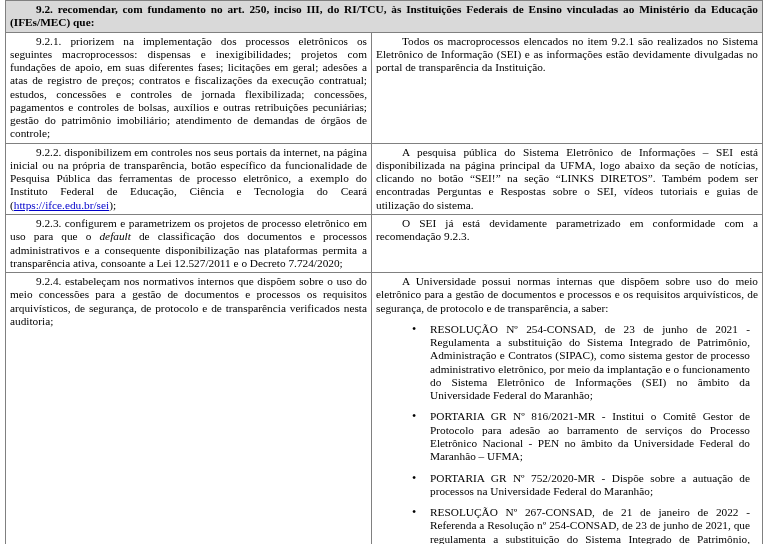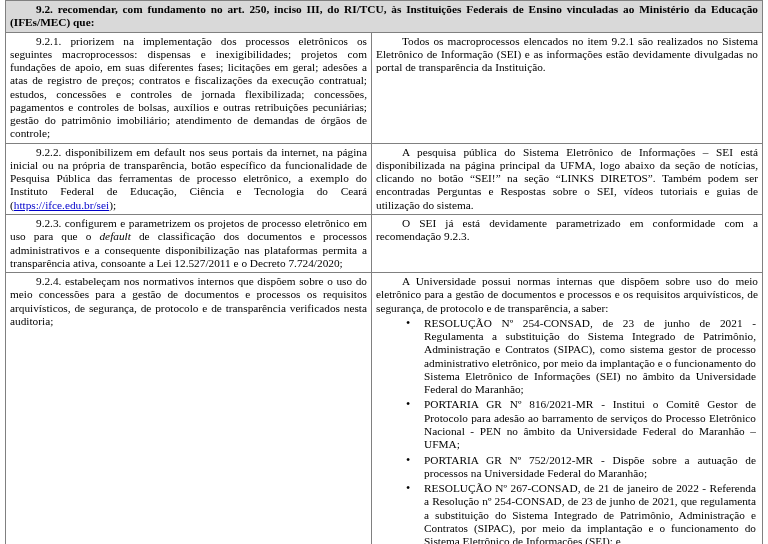--- a/index.html
+++ b/index.html
@@ -68,21 +68,21 @@
   }
   .ital { font-style: italic; }
 
   ul.norm-list {
     margin: 0;
     padding: 0 0 0 26px;
     list-style: none;
   }
   ul.norm-list li {
     position: relative;
-    margin: 2px;
+    margin: 8px;
     padding-left: 20px;
     text-align: justify;
     line-height: 1.175;
   }
   ul.norm-list li::before {
     content: "\2022";
     position: absolute;
     left: 2px;
     top: -1px;
     font-size: 12px;
@@ -111,21 +111,21 @@
         <td class="left-cell r1-left-pad">
           <p class="para">9.2.1. priorizem na implementação dos processos eletrônicos os seguintes macroprocessos: dispensas e inexigibilidades; projetos com fundações de apoio, em suas diferentes fases; licitações em geral; adesões a atas de registro de preços; contratos e fiscalizações da execução contratual; estudos, concessões e controles de jornada flexibilizada; concessões, pagamentos e controles de bolsas, auxílios e outras retribuições pecuniárias; gestão do patrimônio imobiliário; atendimento de demandas de órgãos de controle;</p>
         </td>
         <td class="right-cell mid-align">
           <p class="para">Todos os macroprocessos elencados no item 9.2.1 são realizados no Sistema Eletrônico de Informação (SEI) e as informações estão devidamente divulgadas no portal de transparência da Instituição.</p>
         </td>
       </tr>
 
       <tr>
         <td class="left-cell">
-          <p class="para"><span>9.2.2. disponibilizem em default nos seus portais da internet, na página inicial ou na própria de transparência, botão específico da funcionalidade de Pesquisa Pública das ferramentas de processo eletrônico, a exemplo do Instituto Federal de Educação, Ciência e Tecnologia do Ceará (</span><a class="link" href="#">https://ifce.edu.br/sei</a><span>);</span></p>
+          <p class="para"><span>9.2.2. disponibilizem em controles nos seus portais da internet, na página inicial ou na própria de transparência, botão específico da funcionalidade de Pesquisa Pública das ferramentas de processo eletrônico, a exemplo do Instituto Federal de Educação, Ciência e Tecnologia do Ceará (</span><a class="link" href="#">https://ifce.edu.br/sei</a><span>);</span></p>
         </td>
         <td class="right-cell mid-align">
           <p class="para">A pesquisa pública do Sistema Eletrônico de Informações – SEI está disponibilizada na página principal da UFMA, logo abaixo da seção de notícias, clicando no botão “SEI!” na seção “LINKS DIRETOS”. Também podem ser encontradas Perguntas e Respostas sobre o SEI, vídeos tutoriais e guias de utilização do sistema.</p>
         </td>
       </tr>
 
       <tr>
         <td class="left-cell">
           <p class="para"><span>9.2.3. configurem e parametrizem os projetos de processo eletrônico em uso para que o </span><span class="ital">default</span><span> de classificação dos documentos e processos administrativos e a consequente disponibilização nas plataformas permita a transparência ativa, consoante a Lei 12.527/2011 e o Decreto 7.724/2020;</span></p>
         </td>
@@ -136,21 +136,21 @@
 
       <tr>
         <td class="left-cell mid-align r4-left">
           <p class="para">9.2.4. estabeleçam nos normativos internos que dispõem sobre o uso do meio concessões para a gestão de documentos e processos os requisitos arquivísticos, de segurança, de protocolo e de transparência verificados nesta auditoria;</p>
         </td>
         <td class="right-cell vtop">
           <p class="para">A Universidade possui normas internas que dispõem sobre uso do meio eletrônico para a gestão de documentos e processos e os requisitos arquivísticos, de segurança, de protocolo e de transparência, a saber:</p>
           <ul class="norm-list">
             <li>RESOLUÇÃO Nº 254-CONSAD, de 23 de junho de 2021 - Regulamenta a substituição do Sistema Integrado de Patrimônio, Administração e Contratos (SIPAC), como sistema gestor de processo administrativo eletrônico, por meio da implantação e o funcionamento do Sistema Eletrônico de Informações (SEI) no âmbito da Universidade Federal do Maranhão;</li>
             <li>PORTARIA GR Nº 816/2021-MR - Institui o Comitê Gestor de Protocolo para adesão ao barramento de serviços do Processo Eletrônico Nacional - PEN no âmbito da Universidade Federal do Maranhão – UFMA;</li>
-            <li>PORTARIA GR Nº 752/2012-MR - Dispõe sobre a autuação de processos na Universidade Federal do Maranhão;</li>
+            <li>PORTARIA GR Nº 752/2020-MR - Dispõe sobre a autuação de processos na Universidade Federal do Maranhão;</li>
             <li>RESOLUÇÃO Nº 267-CONSAD, de 21 de janeiro de 2022 - Referenda a Resolução nº 254-CONSAD, de 23 de junho de 2021, que regulamenta a substituição do Sistema Integrado de Patrimônio, Administração e Contratos (SIPAC), por meio da implantação e o funcionamento do Sistema Eletrônico de Informações (SEI); e</li>
             <li>PORTARIA GR Nº 718/2022-MR - Constitui a comissão para implantação, operacionalização e acompanhamento do Sistema Eletrônico de Informação (SEI) na Universidade Federal do Maranhão.</li>
           </ul>
         </td>
       </tr>
     </tbody>
   </table>
 </div>
 
 </body></html>

